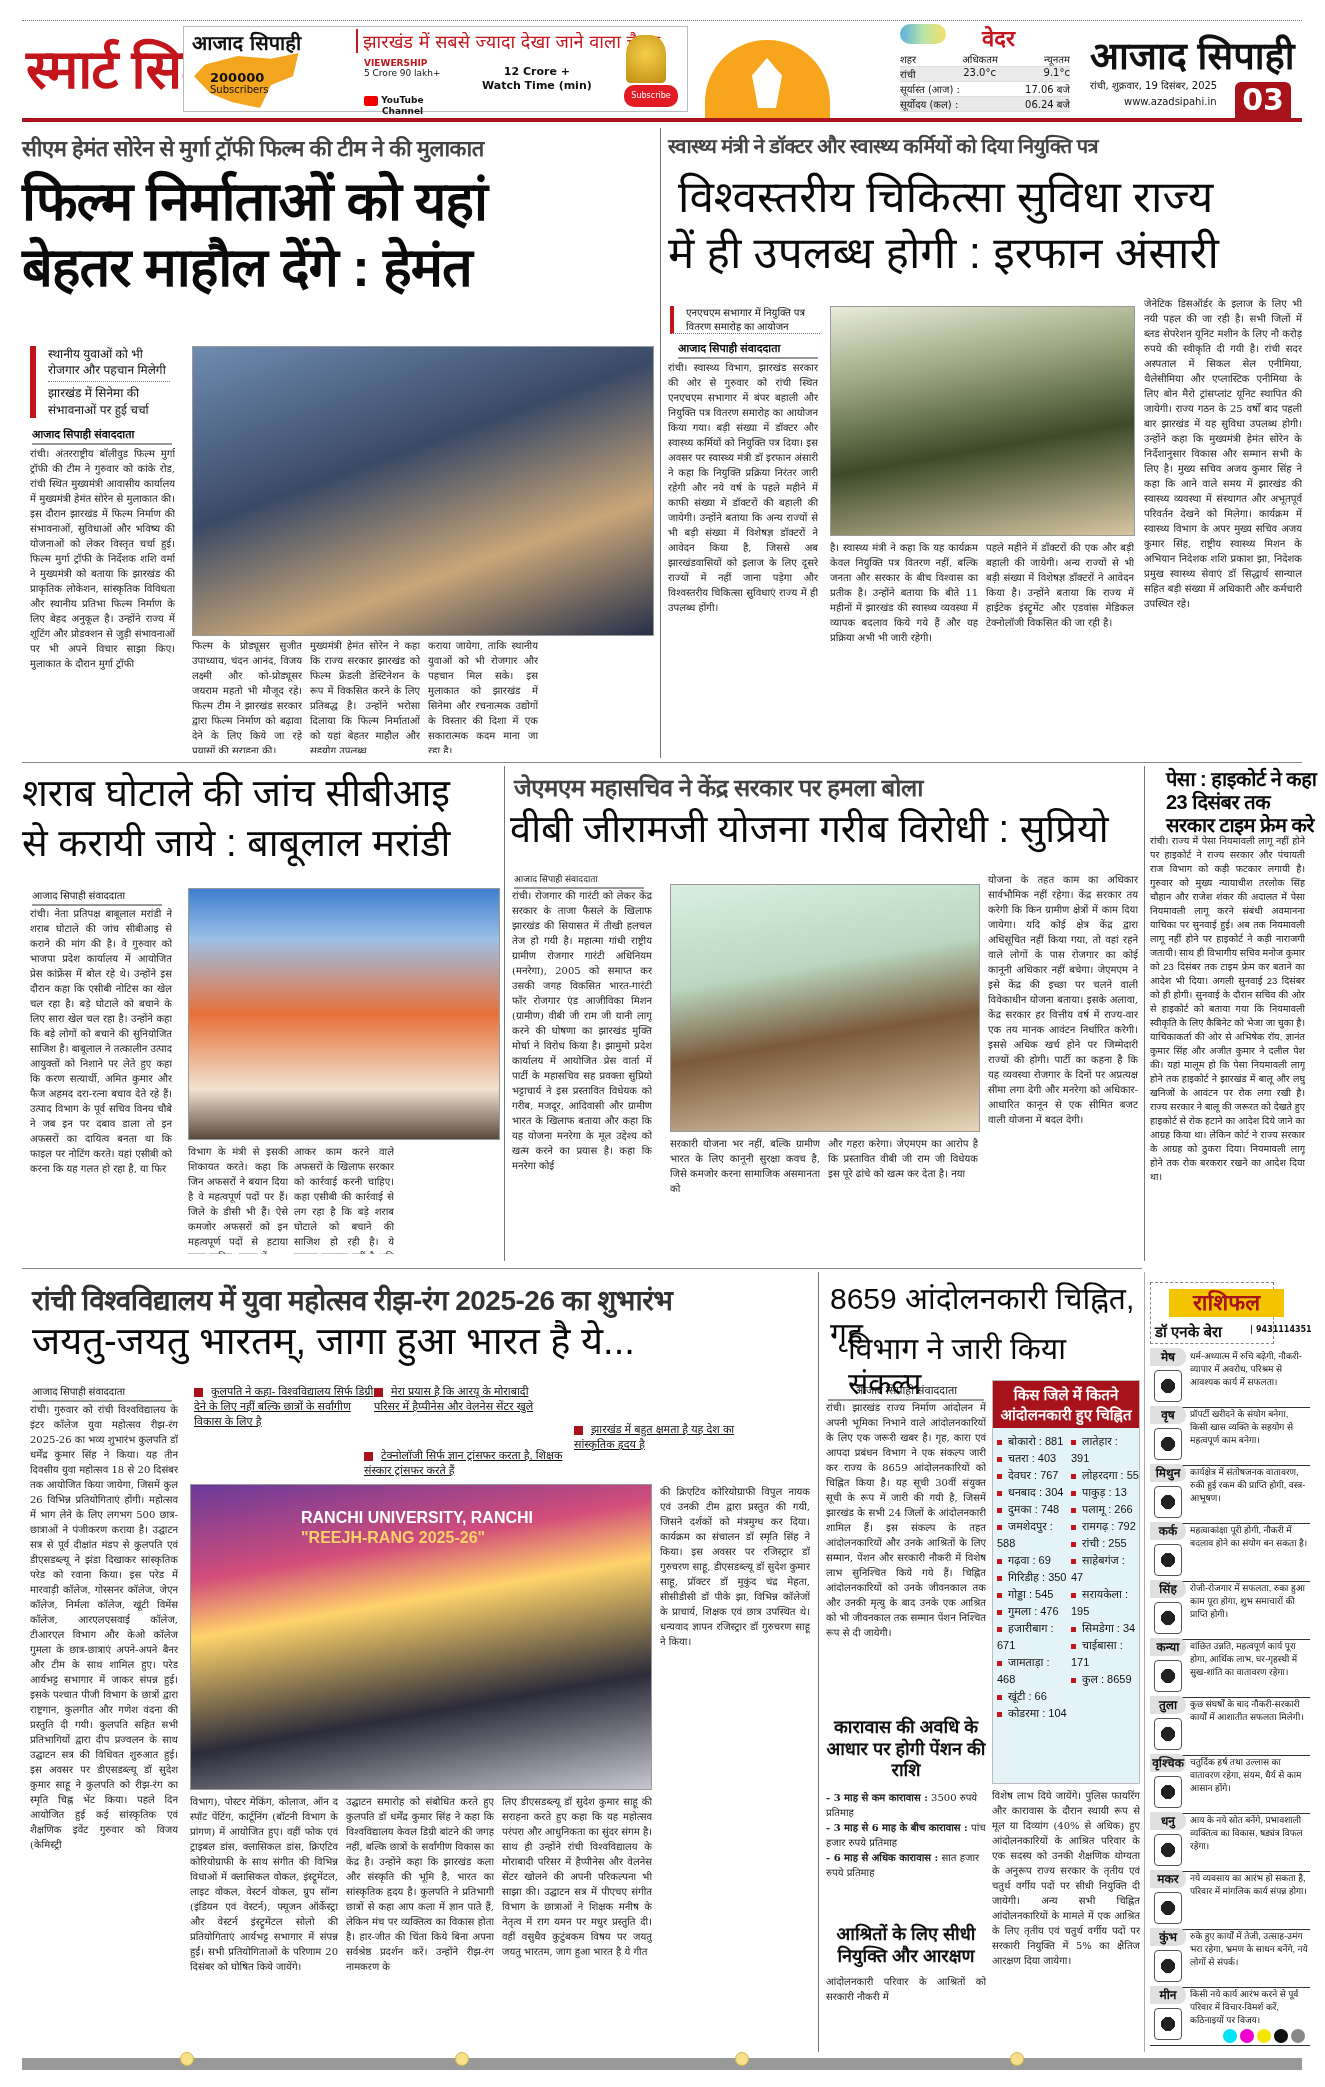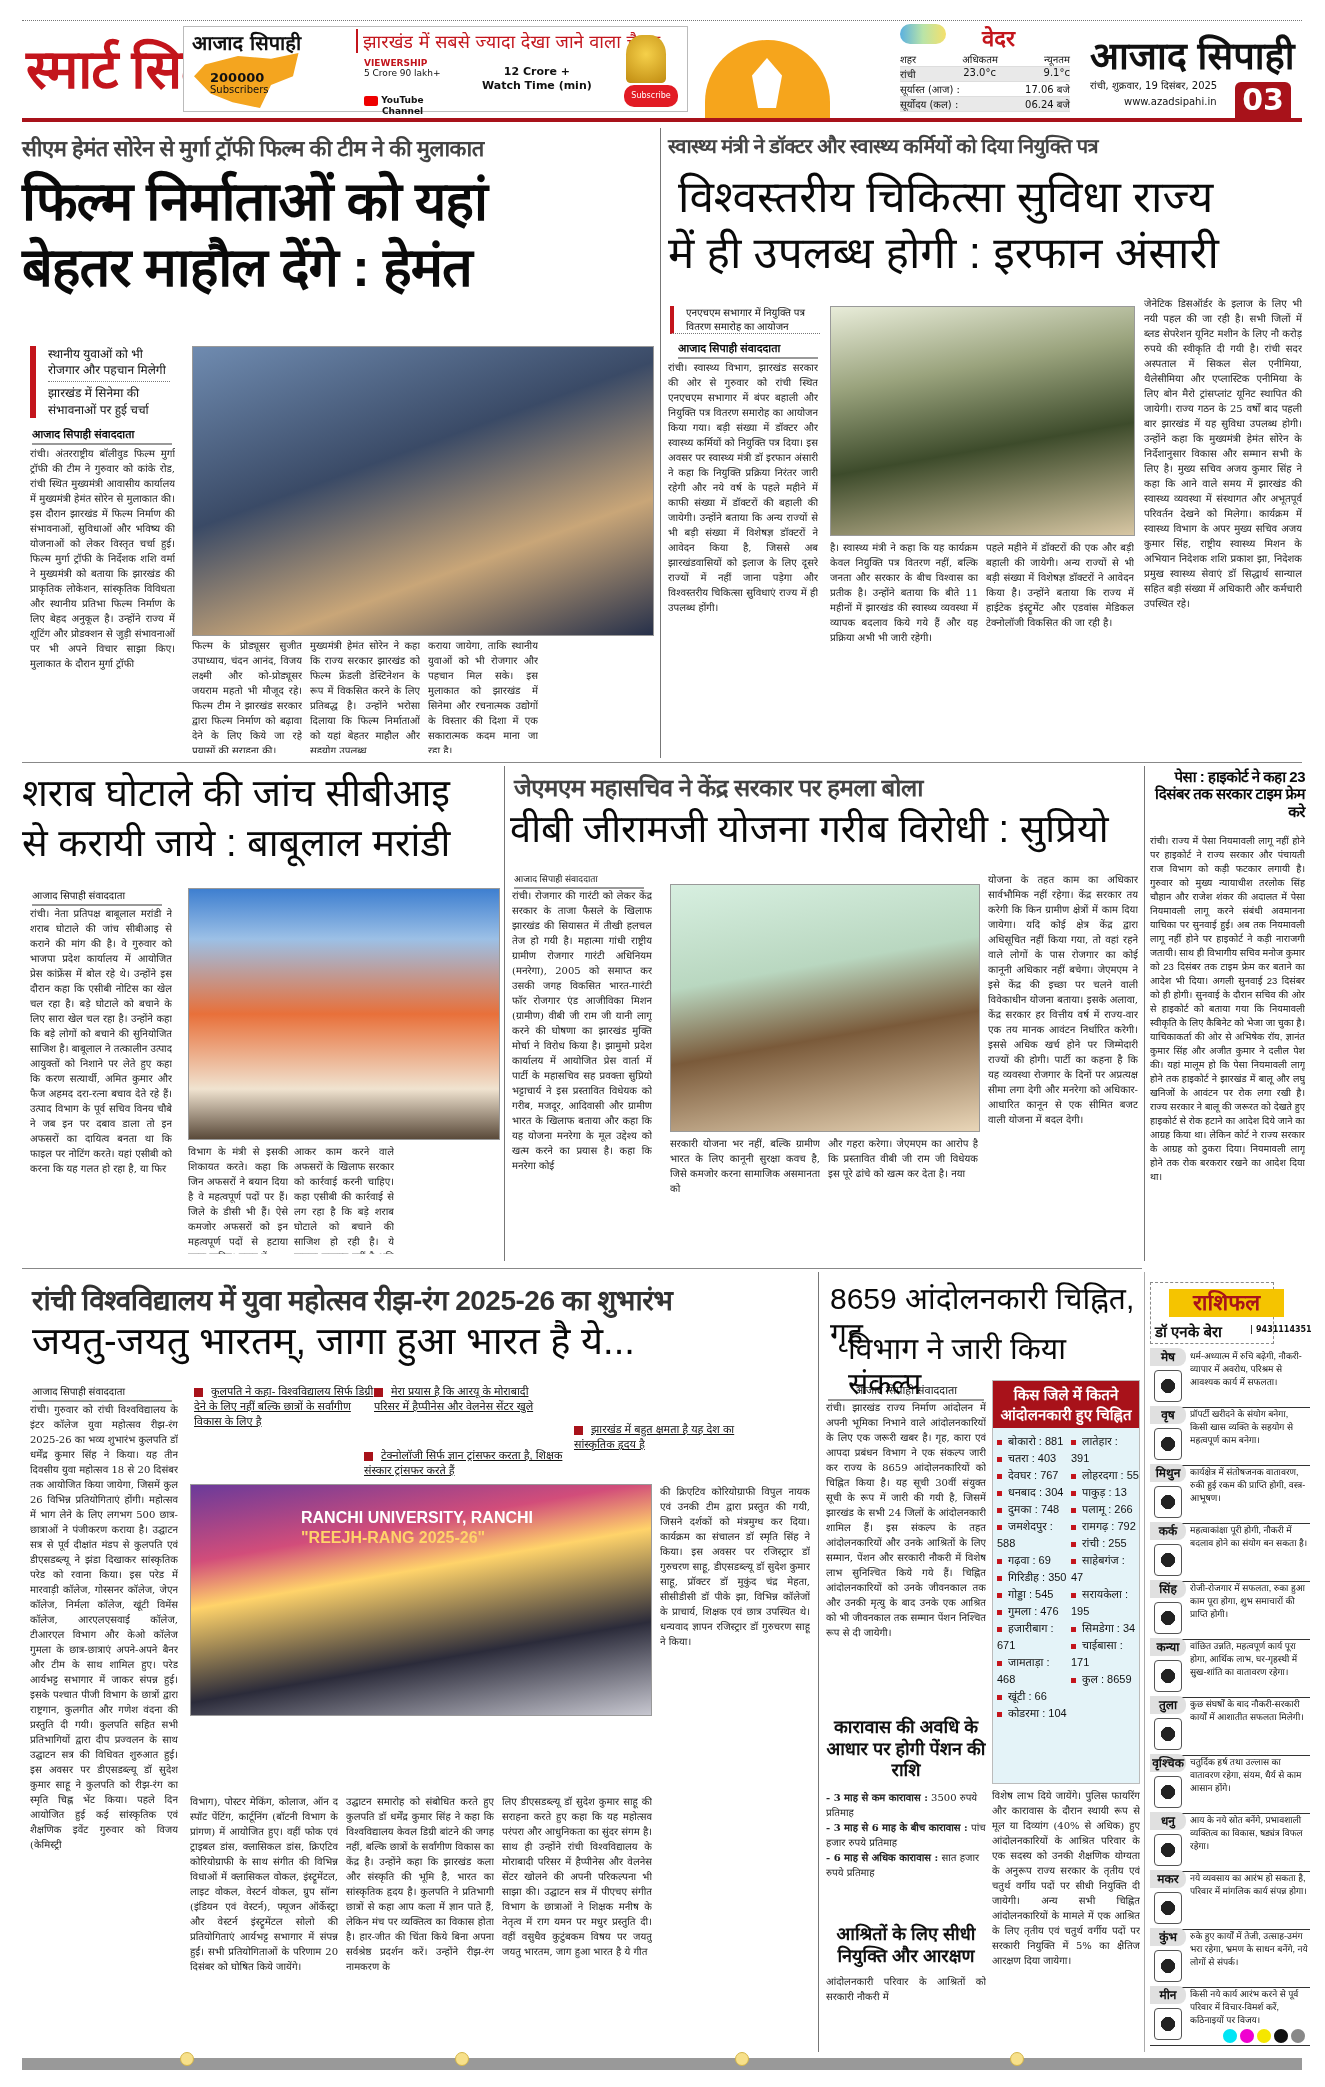--- a/index.html
+++ b/index.html
@@ -185,39 +185,39 @@
   <div class="abs body-text" style="left:2px;top:122px;width:140px;height:370px">रांची। रोजगार की गारंटी को लेकर केंद्र सरकार के ताजा फैसले के खिलाफ झारखंड की सियासत में तीखी हलचल तेज हो गयी है। महात्मा गांधी राष्ट्रीय ग्रामीण रोजगार गारंटी अधिनियम (मनरेगा), 2005 को समाप्त कर उसकी जगह विकसित भारत-गारंटी फॉर रोजगार एंड आजीविका मिशन (ग्रामीण) वीबी जी राम जी यानी लागू करने की घोषणा का झारखंड मुक्ति मोर्चा ने विरोध किया है। झामुमो प्रदेश कार्यालय में आयोजित प्रेस वार्ता में पार्टी के महासचिव सह प्रवक्ता सुप्रियो भट्टाचार्य ने इस प्रस्तावित विधेयक को गरीब, मजदूर, आदिवासी और ग्रामीण भारत के खिलाफ बताया और कहा कि यह योजना मनरेगा के मूल उद्देश्य को खत्म करने का प्रयास है। कहा कि मनरेगा कोई</div>
   <div class="abs photo4" style="left:160px;top:118px;width:310px;height:248px"></div>
   <div class="abs body-text" style="left:160px;top:370px;width:150px;height:120px">सरकारी योजना भर नहीं, बल्कि ग्रामीण भारत के लिए कानूनी सुरक्षा कवच है, जिसे कमजोर करना सामाजिक असमानता को</div>
   <div class="abs body-text" style="left:318px;top:370px;width:150px;height:120px">और गहरा करेगा। जेएमएम का आरोप है कि प्रस्तावित वीबी जी राम जी विधेयक इस पूरे ढांचे को खत्म कर देता है। नया</div>
   <div class="abs body-text" style="left:478px;top:106px;width:150px;height:385px">योजना के तहत काम का अधिकार सार्वभौमिक नहीं रहेगा। केंद्र सरकार तय करेगी कि किन ग्रामीण क्षेत्रों में काम दिया जायेगा। यदि कोई क्षेत्र केंद्र द्वारा अधिसूचित नहीं किया गया, तो वहां रहने वाले लोगों के पास रोजगार का कोई कानूनी अधिकार नहीं बचेगा। जेएमएम ने इसे केंद्र की इच्छा पर चलने वाली विवेकाधीन योजना बताया। इसके अलावा, केंद्र सरकार हर वित्तीय वर्ष में राज्य-वार एक तय मानक आवंटन निर्धारित करेगी। इससे अधिक खर्च होने पर जिम्मेदारी राज्यों की होगी। पार्टी का कहना है कि यह व्यवस्था रोजगार के दिनों पर अप्रत्यक्ष सीमा लगा देगी और मनरेगा को अधिकार-आधारित कानून से एक सीमित बजट वाली योजना में बदल देगी।</div>
 </div>
 
 <div class="abs vrule" style="left:1144px;top:766px;height:495px"></div>
 
 <div class="abs" style="left:1150px;top:766px;width:155px;height:500px">
-  <div class="abs head" style="left:0;top:2px;width:155px;font-size:15px;text-align:right;letter-spacing:-0.5px">पेसा : हाइकोर्ट ने कहा 23 दिसंबर तक सरकार टाइम फ्रेम करे</div>
+  <div class="abs head" style="left:16px;top:2px;width:155px;font-size:20px;text-align:left;letter-spacing:-0.5px">पेसा : हाइकोर्ट ने कहा 23 दिसंबर तक सरकार टाइम फ्रेम करे</div>
   <div class="abs body-text" style="left:0;top:68px;width:155px;height:430px;font-family:'Liberation Sans',sans-serif;font-size:9.5px;line-height:14px">रांची। राज्य में पेसा नियमावली लागू नहीं होने पर हाइकोर्ट ने राज्य सरकार और पंचायती राज विभाग को कड़ी फटकार लगायी है। गुरुवार को मुख्य न्यायाधीश तरलोक सिंह चौहान और राजेश शंकर की अदालत में पेसा नियमावली लागू करने संबंधी अवमानना याचिका पर सुनवाई हुई। अब तक नियमावली लागू नहीं होने पर हाइकोर्ट ने कड़ी नाराजगी जतायी। साथ ही विभागीय सचिव मनोज कुमार को 23 दिसंबर तक टाइम फ्रेम कर बताने का आदेश भी दिया। अगली सुनवाई 23 दिसंबर को ही होगी। सुनवाई के दौरान सचिव की ओर से हाइकोर्ट को बताया गया कि नियमावली स्वीकृति के लिए कैबिनेट को भेजा जा चुका है। याचिकाकर्ता की ओर से अभिषेक रॉय, ज्ञानंत कुमार सिंह और अजीत कुमार ने दलील पेश की। यहां मालूम हो कि पेसा नियमावली लागू होने तक हाइकोर्ट ने झारखंड में बालू और लघु खनिजों के आवंटन पर रोक लगा रखी है। राज्य सरकार ने बालू की जरूरत को देखते हुए हाइकोर्ट से रोक हटाने का आदेश दिये जाने का आग्रह किया था। लेकिन कोर्ट ने राज्य सरकार के आग्रह को ठुकरा दिया। नियमावली लागू होने तक रोक बरकरार रखने का आदेश दिया था।</div>
 </div>
 
 <div class="abs hrule" style="left:22px;top:1268px;width:1120px;background:#888"></div>
 
 <div class="abs" style="left:22px;top:1272px;width:790px;height:780px">
   <div class="abs kicker" style="left:10px;top:8px;font-size:28px;color:#333">रांची विश्वविद्यालय में युवा महोत्सव रीझ-रंग 2025-26 का शुभारंभ</div>
   <div class="abs head" style="left:10px;top:48px;font-size:38px;font-weight:400;letter-spacing:0">जयतु-जयतु भारतम्, जागा हुआ भारत है ये...</div>
 
   <div class="abs byline" style="left:10px;top:112px;width:140px;font-size:10px;font-weight:400">आजाद सिपाही संवाददाता</div>
   <div class="abs body-text" style="left:8px;top:130px;width:148px;height:640px">रांची। गुरुवार को रांची विश्वविद्यालय के इंटर कॉलेज युवा महोत्सव रीझ-रंग 2025-26 का भव्य शुभारंभ कुलपति डॉ धर्मेंद्र कुमार सिंह ने किया। यह तीन दिवसीय युवा महोत्सव 18 से 20 दिसंबर तक आयोजित किया जायेगा, जिसमें कुल 26 विभिन्न प्रतियोगिताएं होंगी। महोत्सव में भाग लेने के लिए लगभग 500 छात्र-छात्राओं ने पंजीकरण कराया है। उद्घाटन सत्र से पूर्व दीक्षांत मंडप से कुलपति एवं डीएसडब्ल्यू ने झंडा दिखाकर सांस्कृतिक परेड को रवाना किया। इस परेड में मारवाड़ी कॉलेज, गोस्सनर कॉलेज, जेएन कॉलेज, निर्मला कॉलेज, खूंटी विमेंस कॉलेज, आरएलएसवाई कॉलेज, टीआरएल विभाग और केओ कॉलेज गुमला के छात्र-छात्राएं अपने-अपने बैनर और टीम के साथ शामिल हुए। परेड आर्यभट्ट सभागार में जाकर संपन्न हुई। इसके पश्चात पीजी विभाग के छात्रों द्वारा राष्ट्रगान, कुलगीत और गणेश वंदना की प्रस्तुति दी गयी। कुलपति सहित सभी प्रतिभागियों द्वारा दीप प्रज्वलन के साथ उद्घाटन सत्र की विधिवत शुरुआत हुई। इस अवसर पर डीएसडब्ल्यू डॉ सुदेश कुमार साहू ने कुलपति को रीझ-रंग का स्मृति चिह्न भेंट किया। पहले दिन आयोजित हुई कई सांस्कृतिक एवं शैक्षणिक इवेंट गुरुवार को विजय (केमिस्ट्री</div>
 
   <div class="abs bullet-item" style="left:172px;top:112px;width:180px">कुलपति ने कहा- विश्वविद्यालय सिर्फ डिग्री देने के लिए नहीं बल्कि छात्रों के सर्वांगीण विकास के लिए है</div>
   <div class="abs bullet-item" style="left:352px;top:112px;width:180px">मेरा प्रयास है कि आरयू के मोराबादी परिसर में हैप्पीनेस और वेलनेस सेंटर खुले</div>
   <div class="abs bullet-item" style="left:342px;top:176px;width:200px">टेक्नोलॉजी सिर्फ ज्ञान ट्रांसफर करता है, शिक्षक संस्कार ट्रांसफर करते हैं</div>
   <div class="abs bullet-item" style="left:552px;top:150px;width:200px">झारखंड में बहुत क्षमता है यह देश का सांस्कृतिक हृदय है</div>
 
-  <div class="abs photo5" style="left:168px;top:212px;width:462px;height:232px">
+  <div class="abs photo5" style="left:168px;top:212px;width:462px;height:306px">
     <div style="position:absolute;left:110px;top:24px;color:#fff;font-family:'Liberation Sans',sans-serif;font-weight:700;font-size:16px">RANCHI UNIVERSITY, RANCHI</div>
     <div style="position:absolute;left:110px;top:44px;color:#ffd36a;font-family:'Liberation Sans',sans-serif;font-weight:700;font-size:16px">"REEJH-RANG 2025-26"</div>
   </div>
 
   <div class="abs body-text" style="left:168px;top:522px;width:148px;height:250px">विभाग), पोस्टर मेकिंग, कोलाज, ऑन द स्पॉट पेंटिंग, कार्टूनिंग (बॉटनी विभाग के प्रांगण) में आयोजित हुए। वहीं फोक एवं ट्राइबल डांस, क्लासिकल डांस, क्रिएटिव कोरियोग्राफी के साथ संगीत की विभिन्न विधाओं में क्लासिकल वोकल, इंस्ट्रूमेंटल, लाइट वोकल, वेस्टर्न वोकल, ग्रुप सॉन्ग (इंडियन एवं वेस्टर्न), फ्यूजन ऑर्केस्ट्रा और वेस्टर्न इंस्ट्रूमेंटल सोलो की प्रतियोगिताएं आर्यभट्ट सभागार में संपन्न हुईं। सभी प्रतियोगिताओं के परिणाम 20 दिसंबर को घोषित किये जायेंगे।</div>
   <div class="abs body-text" style="left:324px;top:522px;width:148px;height:250px">उद्घाटन समारोह को संबोधित करते हुए कुलपति डॉ धर्मेंद्र कुमार सिंह ने कहा कि विश्वविद्यालय केवल डिग्री बांटने की जगह नहीं, बल्कि छात्रों के सर्वांगीण विकास का केंद्र है। उन्होंने कहा कि झारखंड कला और संस्कृति की भूमि है, भारत का सांस्कृतिक हृदय है। कुलपति ने प्रतिभागी छात्रों से कहा आप कला में ज्ञान पाते हैं, लेकिन मंच पर व्यक्तित्व का विकास होता है। हार-जीत की चिंता किये बिना अपना सर्वश्रेष्ठ प्रदर्शन करें। उन्होंने रीझ-रंग नामकरण के</div>
   <div class="abs body-text" style="left:480px;top:522px;width:150px;height:250px">लिए डीएसडब्ल्यू डॉ सुदेश कुमार साहू की सराहना करते हुए कहा कि यह महोत्सव परंपरा और आधुनिकता का सुंदर संगम है। साथ ही उन्होंने रांची विश्वविद्यालय के मोराबादी परिसर में हैप्पीनेस और वेलनेस सेंटर खोलने की अपनी परिकल्पना भी साझा की। उद्घाटन सत्र में पीएचए संगीत विभाग के छात्राओं ने शिक्षक मनीष के नेतृत्व में राग यमन पर मधुर प्रस्तुति दी। वहीं वसुधैव कुटुंबकम विषय पर जयतु जयतु भारतम, जाग हुआ भारत है ये गीत</div>
   <div class="abs body-text" style="left:638px;top:212px;width:150px;height:560px">की क्रिएटिव कोरियोग्राफी विपुल नायक एवं उनकी टीम द्वारा प्रस्तुत की गयी, जिसने दर्शकों को मंत्रमुग्ध कर दिया। कार्यक्रम का संचालन डॉ स्मृति सिंह ने किया। इस अवसर पर रजिस्ट्रार डॉ गुरुचरण साहू, डीएसडब्ल्यू डॉ सुदेश कुमार साहू, प्रॉक्टर डॉ मुकुंद चंद्र मेहता, सीसीडीसी डॉ पीके झा, विभिन्न कॉलेजों के प्राचार्य, शिक्षक एवं छात्र उपस्थित थे। धन्यवाद ज्ञापन रजिस्ट्रार डॉ गुरुचरण साहू ने किया।</div>
 </div>
 

